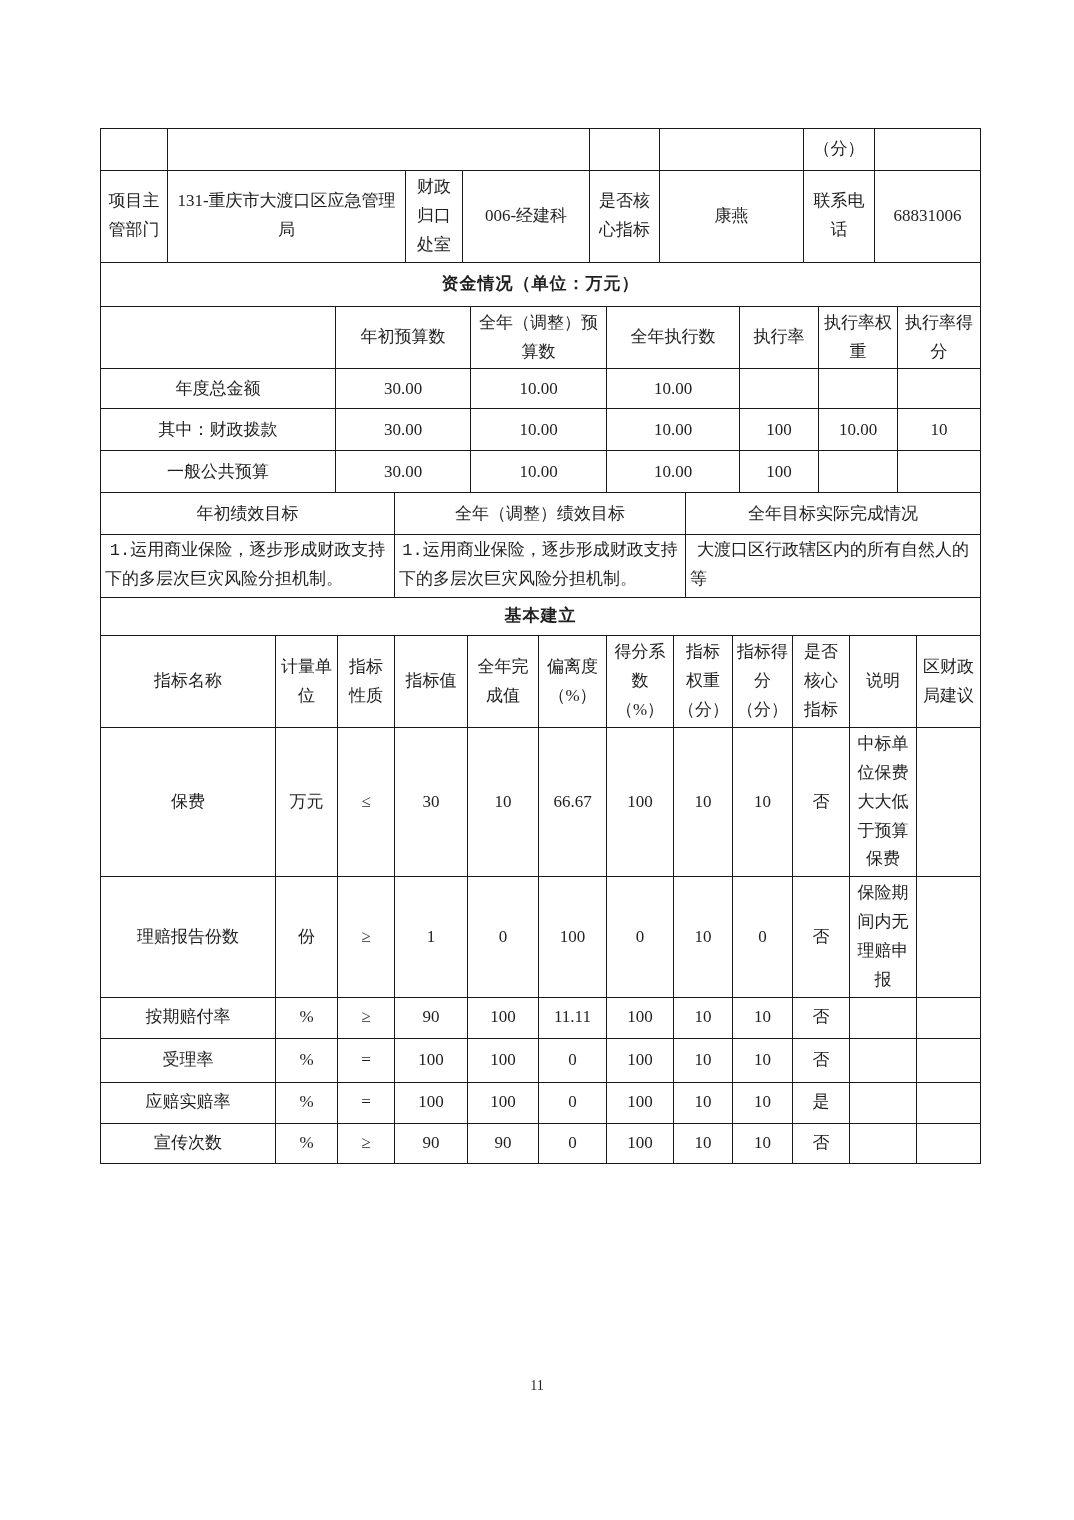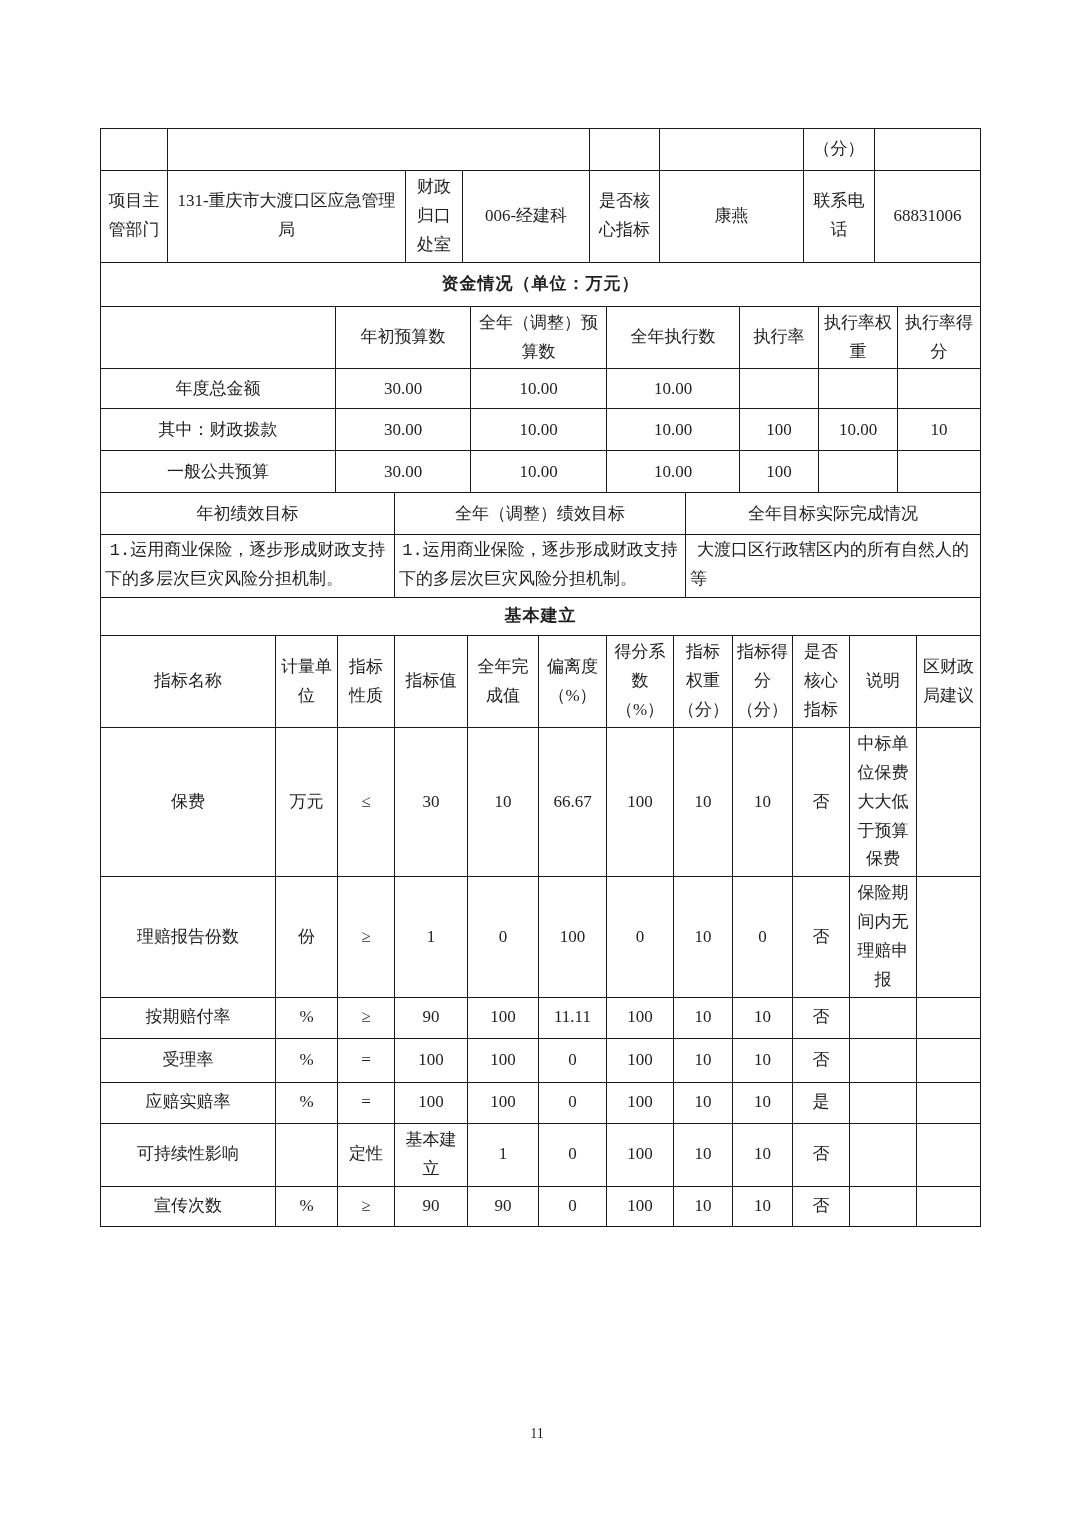--- a/index.html
+++ b/index.html
@@ -36,21 +36,21 @@
     font-weight: bold;
     font-size: 18px;
     letter-spacing: 1px;
   }
   .left { text-align: left; margin-left: 28px; }
   .just { text-align: justify; text-align-last: left; font-family: Liberation Mono, monospace; }
   .indent-1 { padding-left: 28px; }
   .indent-2 { padding-left: 86px; }
   .pagenum {
     position: absolute;
-    top: 1426px; left: 0;
+    top: 1378px; left: 0;
     width: 1074px;
     text-align: center;
     font-size: 14px;
   }
 </style>
 </head>
 <body>
 
 <div class="doc">
 
@@ -256,34 +256,20 @@
       <td>100</td>
       <td>100</td>
       <td>0</td>
       <td>100</td>
       <td>10</td>
       <td>10</td>
       <td>是</td>
       <td></td>
       <td></td>
     </tr>
-    <tr style="height:60px">
-      <td class="left">可持续性影响</td>
-      <td></td>
-      <td>定性</td>
-      <td>基本建立</td>
-      <td>1</td>
-      <td>0</td>
-      <td>100</td>
-      <td>10</td>
-      <td>10</td>
-      <td>否</td>
-      <td></td>
-      <td></td>
-    </tr>
     <tr style="height:40px">
       <td class="left">宣传次数</td>
       <td>%</td>
       <td>≥</td>
       <td>90</td>
       <td>90</td>
       <td>0</td>
       <td>100</td>
       <td>10</td>
       <td>10</td>

